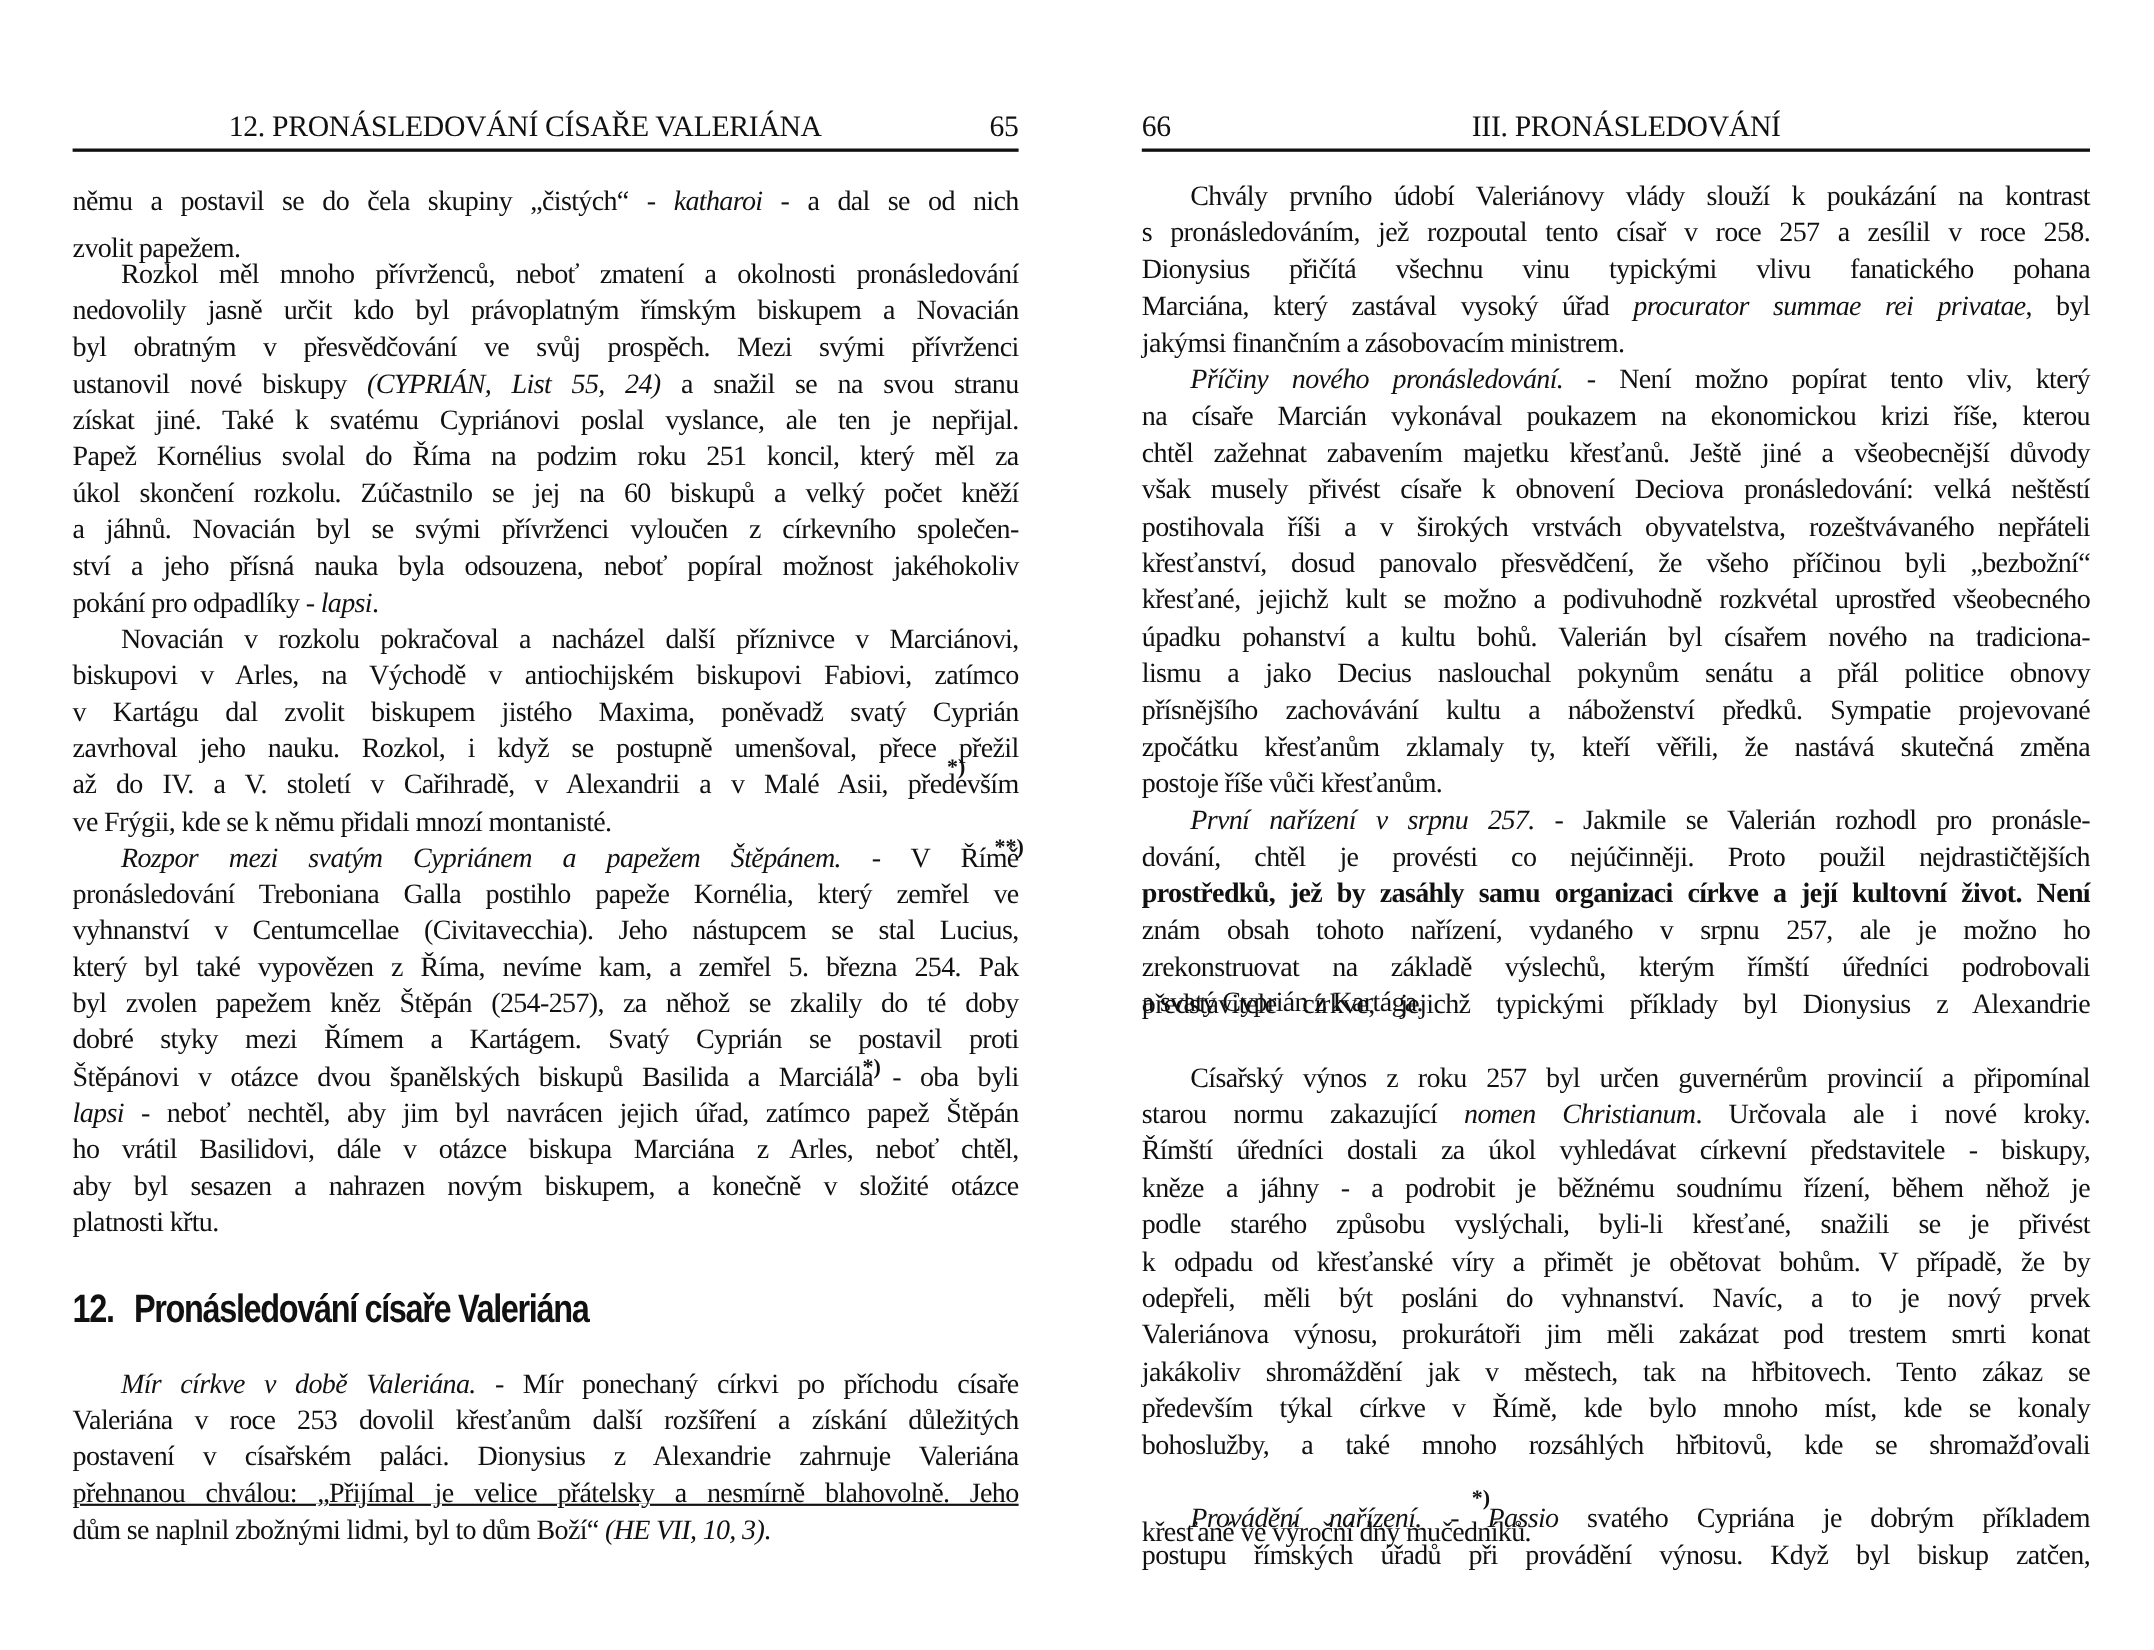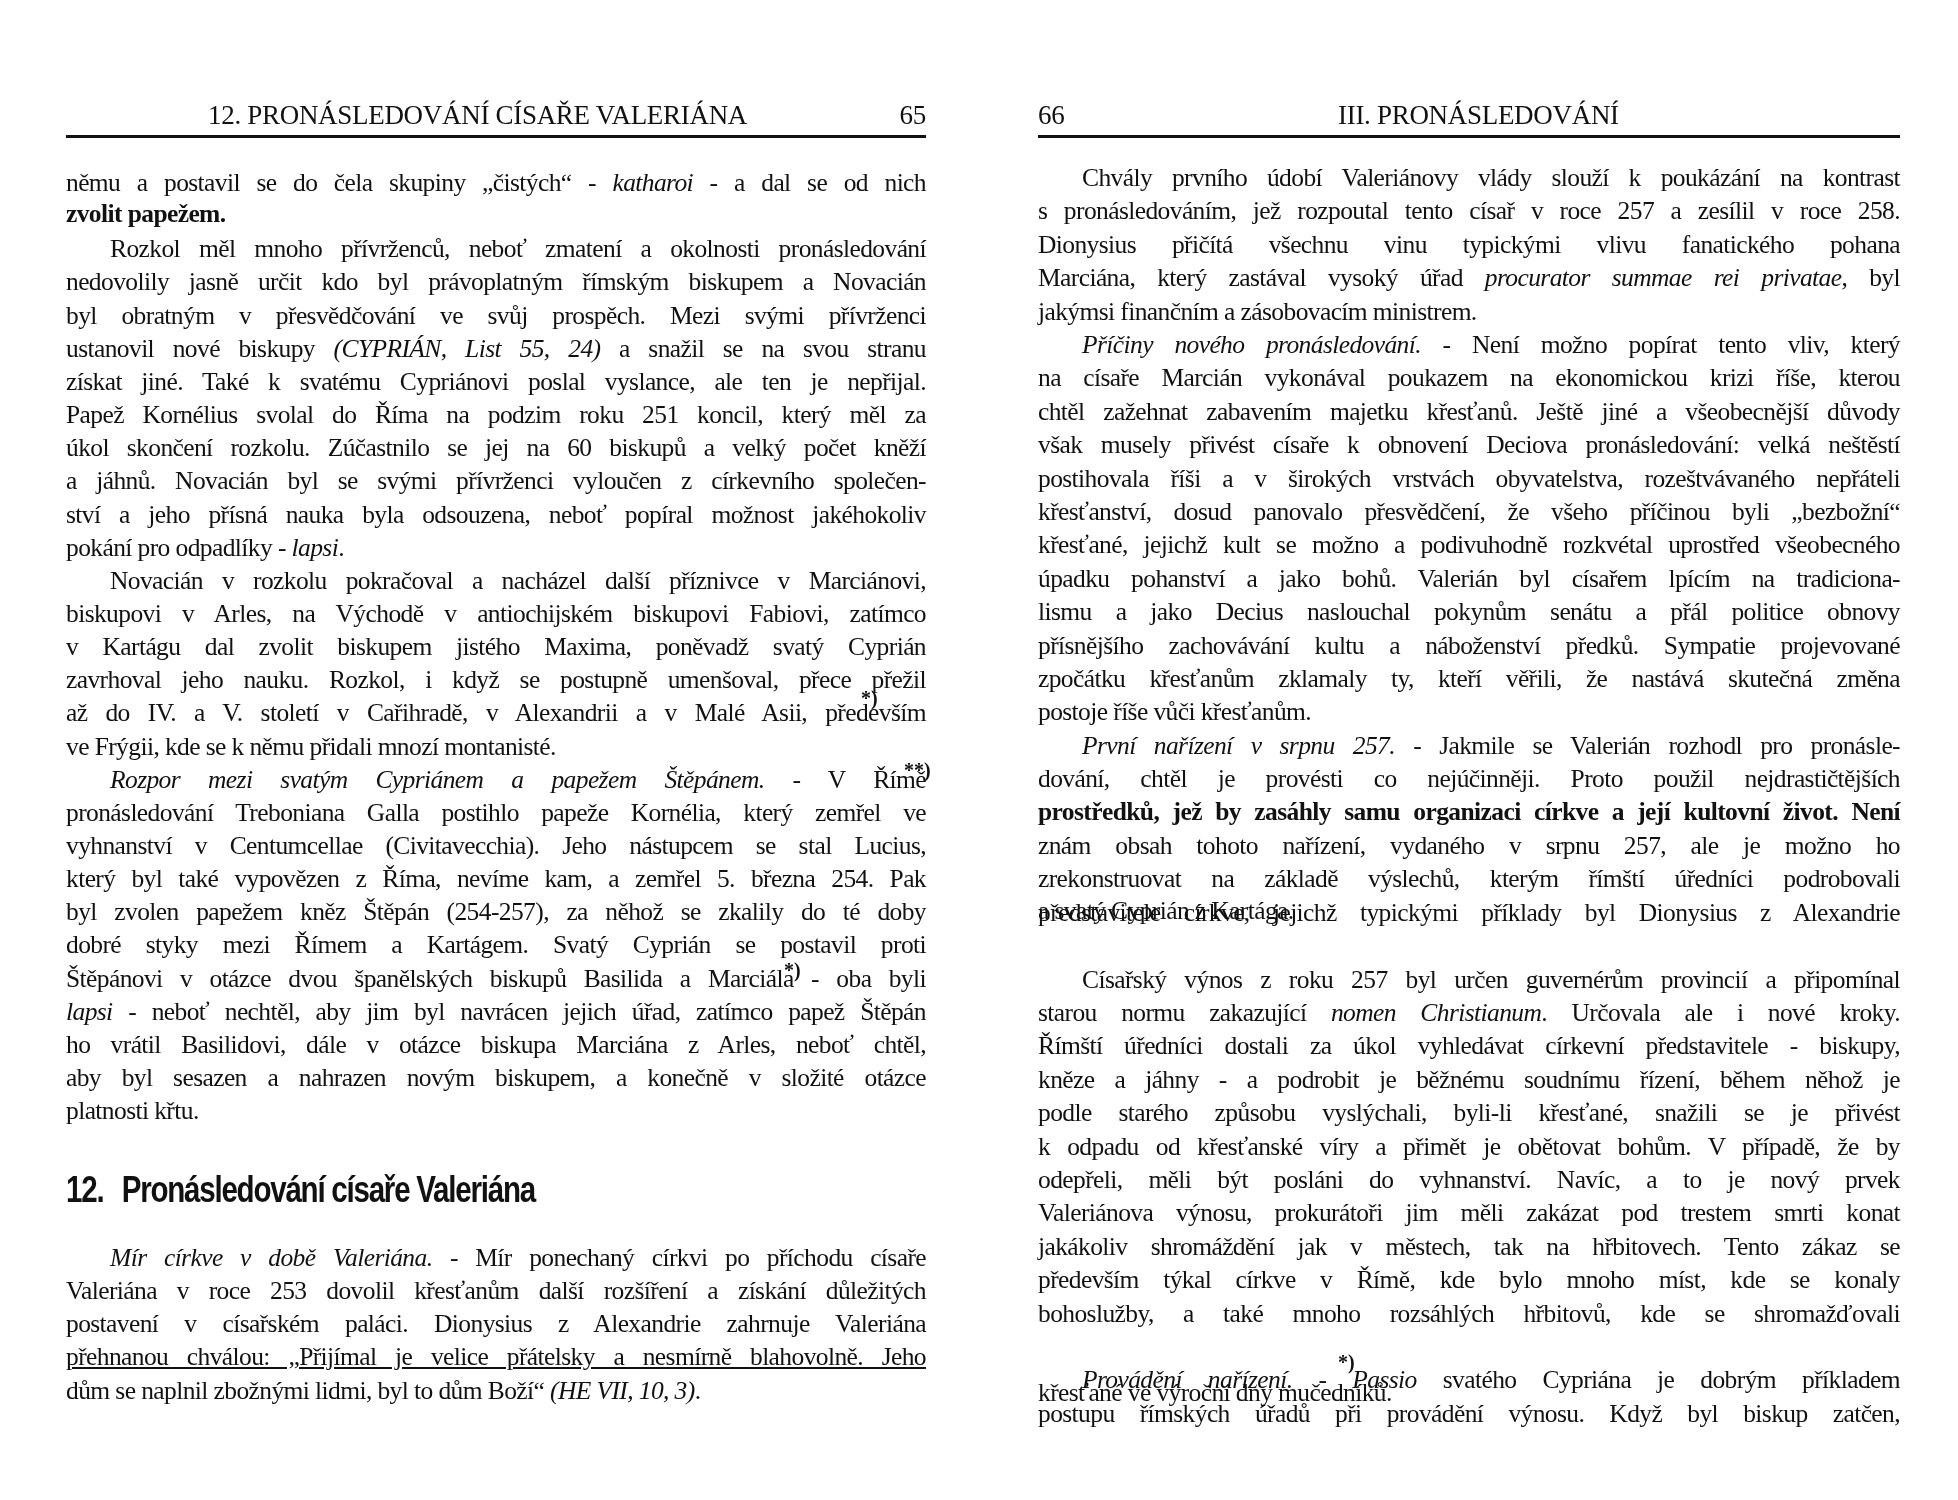--- a/index.html
+++ b/index.html
@@ -28,21 +28,21 @@
 <body>
 
 <div class="page left">
   <div class="running-head">
     <span class="title">12. PRONÁSLEDOVÁNÍ CÍSAŘE VALERIÁNA</span>
     <span class="num">65</span>
   </div>
   <div class="rule"></div>
   <div class="lines" id="left-lines">
       <div class="line" style="top: 166px;"><span>němu a postavil se do čela skupiny „čistých“ - </span><span class="it">katharoi</span><span> - a dal se od nich</span></div>
-      <div class="line last" style="top: 197px; font-weight: bold;"><span>zvolit papežem.</span></div>
+      <div class="line last" style="top: 209px;"><span>zvolit papežem.</span></div>
       <div class="line indent" style="top: 232.3px;"><span>Rozkol měl mnoho přívrženců, neboť zmatení a okolnosti pronásledování</span></div>
       <div class="line" style="top: 265.45px;"><span>nedovolily jasně určit kdo byl právoplatným římským biskupem a Novacián</span></div>
       <div class="line" style="top: 298.6px;"><span>byl obratným v přesvědčování ve svůj prospěch. Mezi svými přívrženci</span></div>
       <div class="line" style="top: 331.75px;"><span>ustanovil nové biskupy </span><span class="it">(CYPRIÁN, List 55, 24)</span><span> a snažil se na svou stranu</span></div>
       <div class="line" style="top: 364.9px;"><span>získat jiné. Také k svatému Cypriánovi poslal vyslance, ale ten je nepřijal.</span></div>
       <div class="line" style="top: 398.05px;"><span>Papež Kornélius svolal do Říma na podzim roku 251 koncil, který měl za</span></div>
       <div class="line" style="top: 431.2px;"><span>úkol skončení rozkolu. Zúčastnilo se jej na 60 biskupů a velký počet kněží</span></div>
       <div class="line" style="top: 464.35px;"><span>a jáhnů. Novacián byl se svými přívrženci vyloučen z církevního společen-</span></div>
       <div class="line" style="top: 497.5px;"><span>ství a jeho přísná nauka byla odsouzena, neboť popíral možnost jakéhokoliv</span></div>
       <div class="line last" style="top: 530.65px;"><span>pokání pro odpadlíky - </span><span class="it">lapsi</span><span>.</span></div>
@@ -91,21 +91,21 @@
       <div class="line" style="top: 227.8px;"><span>Dionysius přičítá všechnu vinu typickými vlivu fanatického pohana</span></div>
       <div class="line" style="top: 261.2px;"><span>Marciána, který zastával vysoký úřad </span><span class="it">procurator summae rei privatae</span><span>, byl</span></div>
       <div class="line last" style="top: 294.6px;"><span>jakýmsi finančním a zásobovacím ministrem.</span></div>
       <div class="line indent" style="top: 328px;"><span class="it">Příčiny nového pronásledování.</span><span> - Není možno popírat tento vliv, který</span></div>
       <div class="line" style="top: 361.4px;"><span>na císaře Marcián vykonával poukazem na ekonomickou krizi říše, kterou</span></div>
       <div class="line" style="top: 394.8px;"><span>chtěl zažehnat zabavením majetku křesťanů. Ještě jiné a všeobecnější důvody</span></div>
       <div class="line" style="top: 428.2px;"><span>však musely přivést císaře k obnovení Deciova pronásledování: velká neštěstí</span></div>
       <div class="line" style="top: 461.6px;"><span>postihovala říši a v širokých vrstvách obyvatelstva, rozeštvávaného nepřáteli</span></div>
       <div class="line" style="top: 495px;"><span>křesťanství, dosud panovalo přesvědčení, že všeho příčinou byli „bezbožní“</span></div>
       <div class="line" style="top: 528.4px;"><span>křesťané, jejichž kult se možno a podivuhodně rozkvétal uprostřed všeobecného</span></div>
-      <div class="line" style="top: 561.8px;"><span>úpadku pohanství a jako bohů. Valerián byl císařem lpícím na tradiciona-</span></div>
+      <div class="line" style="top: 561.8px;"><span>úpadku pohanství a kultu bohů. Valerián byl císařem nového na tradiciona-</span></div>
       <div class="line" style="top: 595.2px;"><span>lismu a jako Decius naslouchal pokynům senátu a přál politice obnovy</span></div>
       <div class="line" style="top: 628.6px;"><span>přísnějšího zachovávání kultu a náboženství předků. Sympatie projevované</span></div>
       <div class="line" style="top: 662px;"><span>zpočátku křesťanům zklamaly ty, kteří věřili, že nastává skutečná změna</span></div>
       <div class="line last" style="top: 695.4px;"><span>postoje říše vůči křesťanům.</span></div>
       <div class="line indent" style="top: 728.8px;"><span class="it">První nařízení v srpnu 257.</span><span> - Jakmile se Valerián rozhodl pro pronásle-</span></div>
       <div class="line" style="top: 762.2px;"><span>dování, chtěl je provésti co nejúčinněji. Proto použil nejdrastičtějších</span></div>
       <div class="line" style="top: 795px; font-weight: bold;"><span>prostředků, jež by zasáhly samu organizaci církve a její kultovní život. Není</span></div>
       <div class="line" style="top: 829px;"><span>znám obsah tohoto nařízení, vydaného v srpnu 257, ale je možno ho</span></div>
       <div class="line" style="top: 862.4px;"><span>zrekonstruovat na základě výslechů, kterým římští úředníci podrobovali</span></div>
       <div class="line" style="top: 895.8px;"><span>představitele církve, jejichž typickými příklady byl Dionysius z Alexandrie</span></div>

